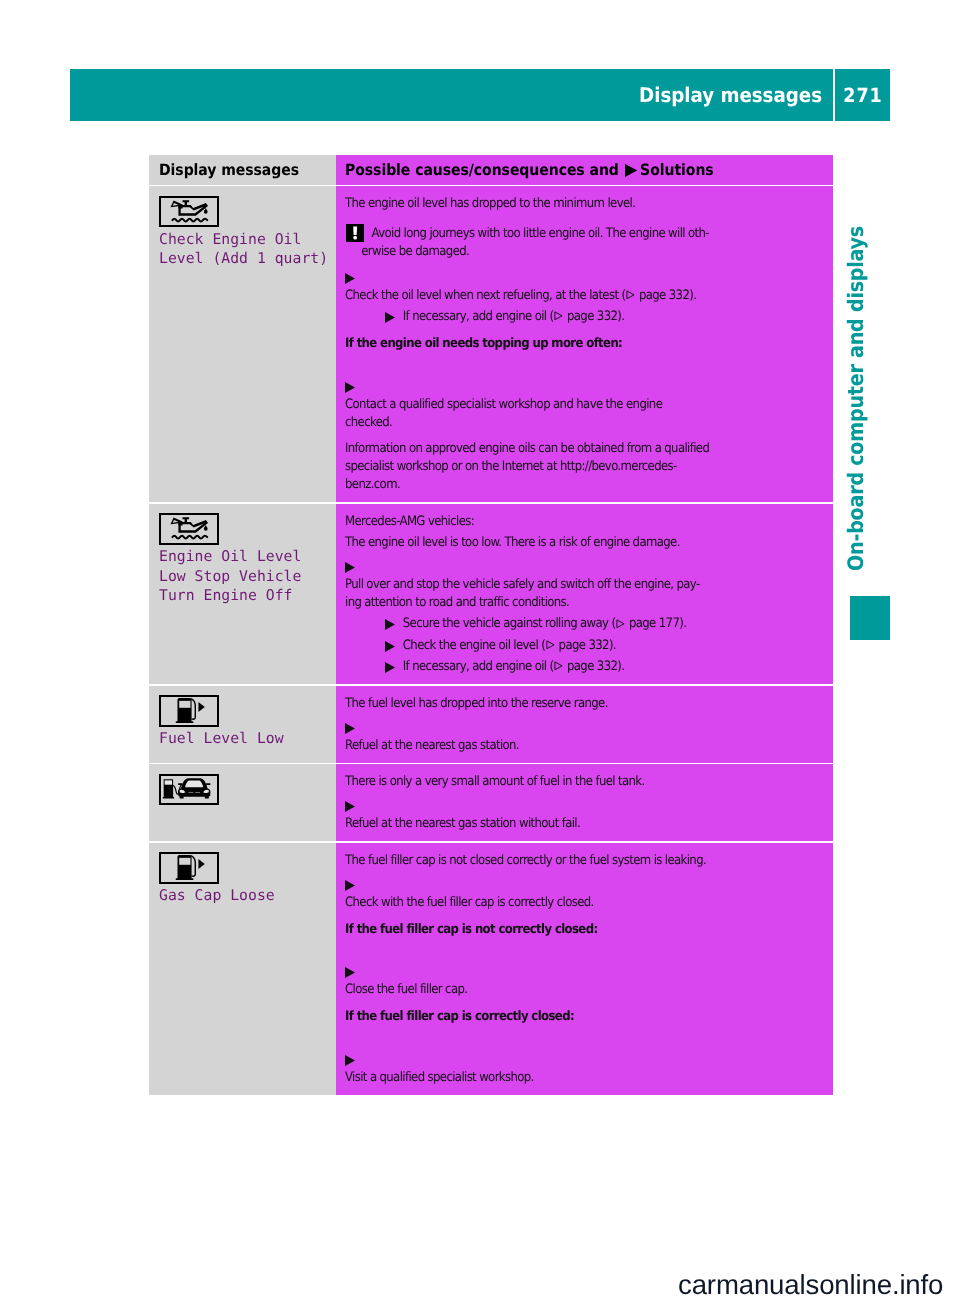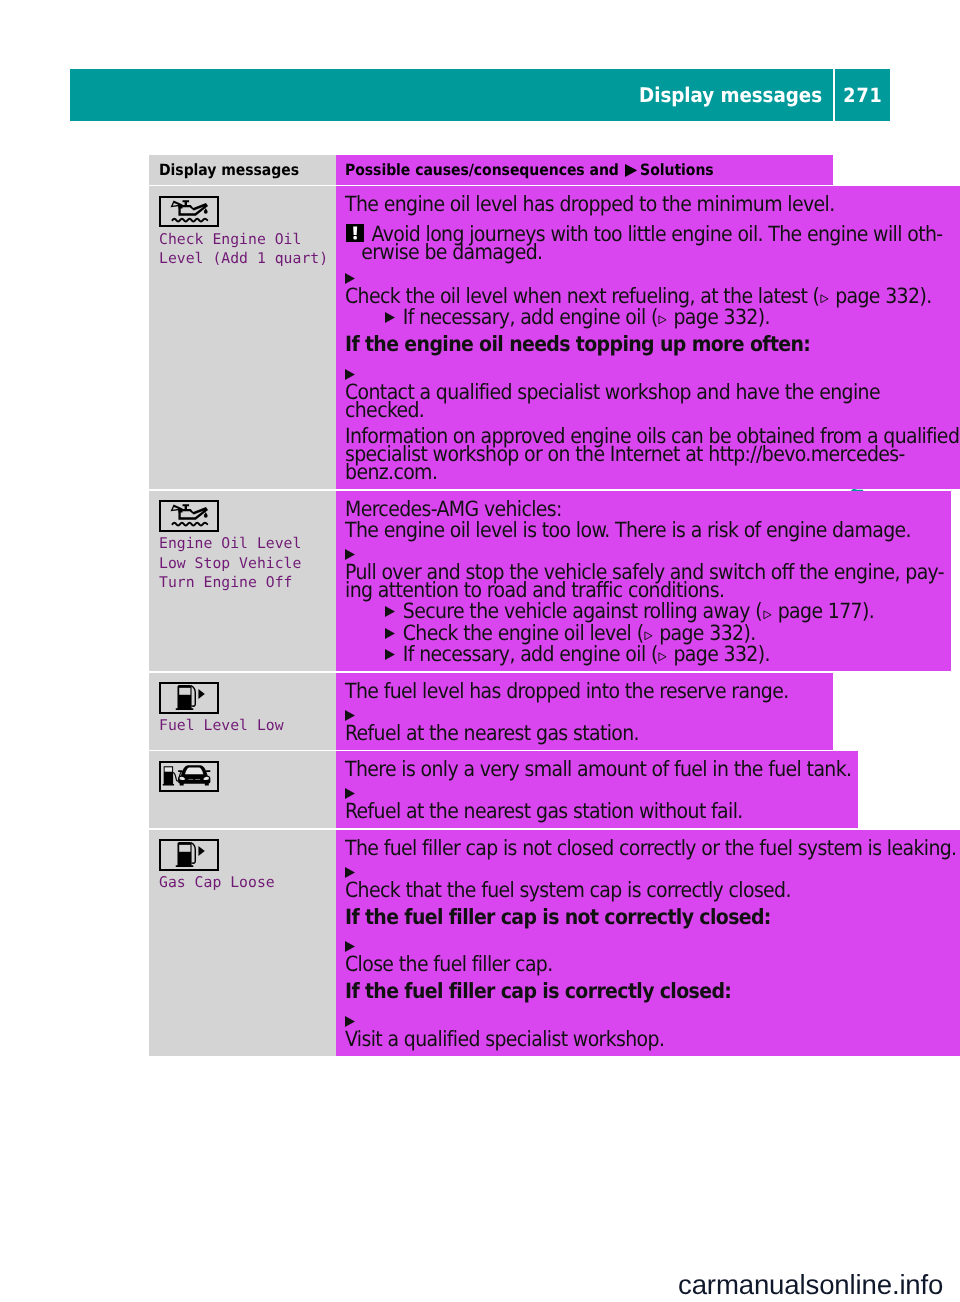--- a/index.html
+++ b/index.html
@@ -34,26 +34,26 @@
   .hdrrow .c2{padding:6px 7px 6px 9px;}
   .th{font-size:15.6px;font-weight:bold;color:#000;line-height:18px;letter-spacing:-0.06px;}
 
   
   .iconbox{border:2px solid #000;width:60px;height:31.5px;box-sizing:border-box;
            display:flex;align-items:center;justify-content:center;background:#d4d4d4;}
   .msg{color:#701a75;font-family:"DejaVu Sans Mono",monospace;font-size:14.75px;
        line-height:19.8px;margin-top:2.2px;white-space:pre;letter-spacing:0.02px;}
 
   
-  .p{font-size:21px;letter-spacing:-0.62px;line-height:18px;color:#111;margin:0;}
+  .p{font-size:13px;letter-spacing:-0.62px;line-height:18px;color:#111;margin:0;}
   .p + .p{margin-top:8px;}
   .li + .li{margin-top:3.4px;padding-left:40px;}
   .p:not(.li) + .li{margin-top:6.3px;flex-direction:column;}
   .p.warnrow + .p.li{margin-top:7.5px;}
-  .p.bold + .p.li{margin-top:12px;}
+  .p.bold + .p.li{margin-top:25px;}
   .li + .p:not(.li){margin-top:8.3px;}
   .p.li + .p.bold{margin-top:9px;}
   .p.tight{margin-top:3.4px;}
   .li{display:flex;}
   .bl{flex:0 0 17.8px;height:18px;position:relative;}
   .bl svg{position:absolute;left:-0.3px;top:3.7px;display:block;}
   .btxt{flex:1 1 auto;}
   .bold{font-weight:bold;}
 
   .warn{position:absolute;left:0.8px;top:-1.8px;width:18.3px;height:18.1px;background:#000;}
@@ -326,21 +326,21 @@
           <div class="p">
             <span class="ln">The fuel filler cap is not closed correctly or the fuel system is leaking.</span>
           </div>
           <div class="p li">
             <span class="bl">
               <svg viewBox="0 0 10 11" width="10" height="11">
                 <path d="M0 0 L10 5.5 L0 11 Z" fill="#111"></path>
               </svg>
             </span>
             <span class="btxt">
-              <span class="ln">Check that the fuel system cap is correctly closed.</span>
+              <span class="ln">Check with the fuel filler cap is correctly closed.</span>
             </span>
           </div>
           <div class="p bold">
             <span class="ln">If the fuel filler cap is not correctly closed:</span>
           </div>
           <div class="p li">
             <span class="bl">
               <svg viewBox="0 0 10 11" width="10" height="11">
                 <path d="M0 0 L10 5.5 L0 11 Z" fill="#111"></path>
               </svg>

